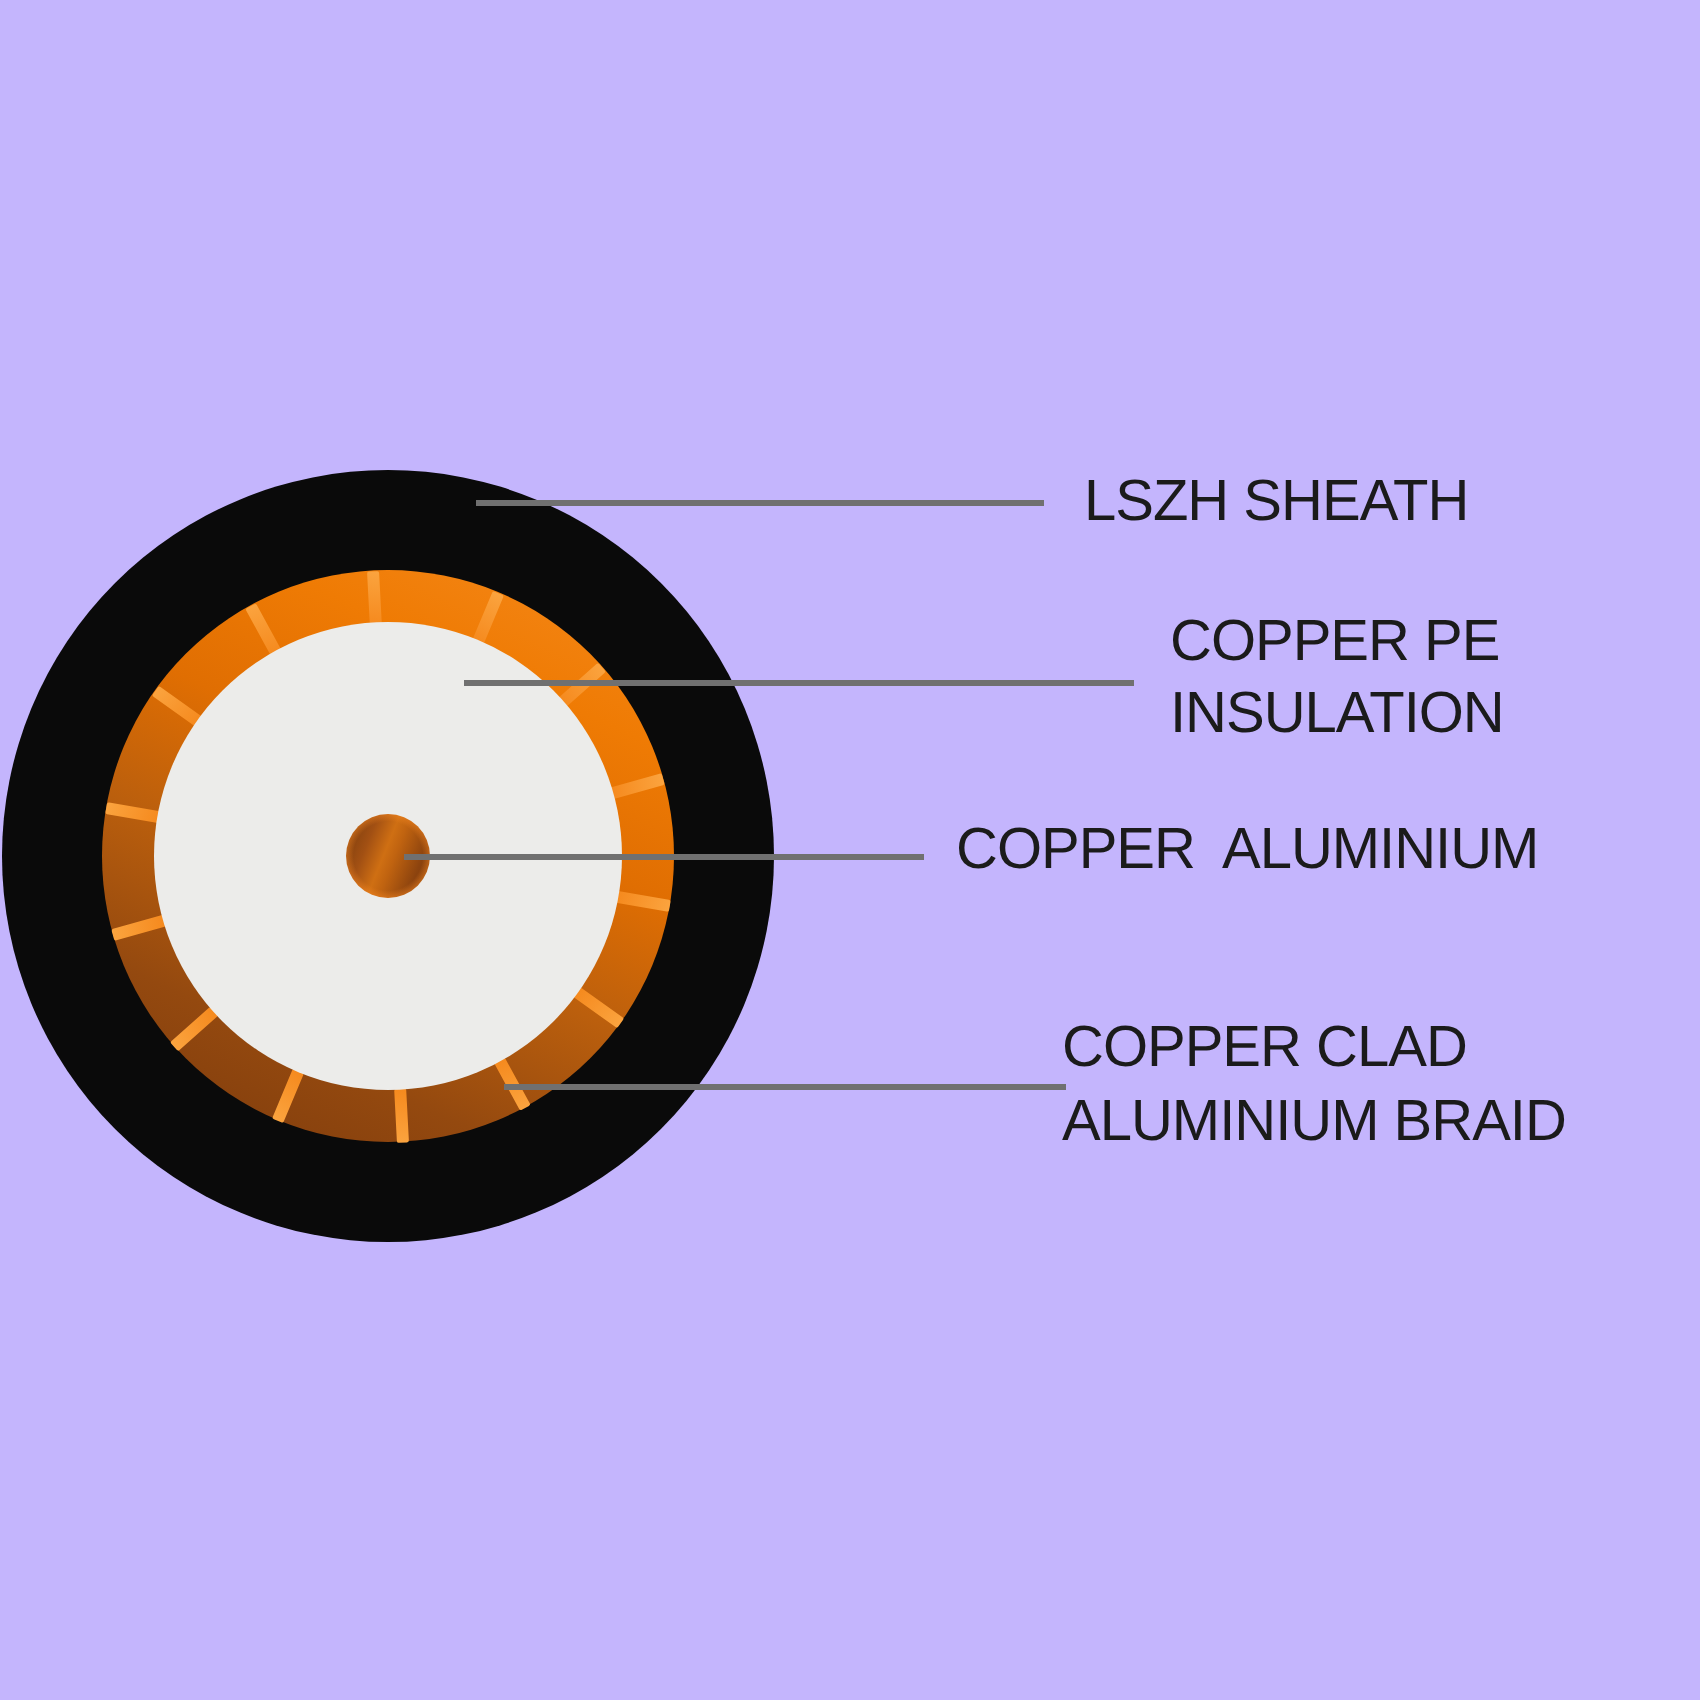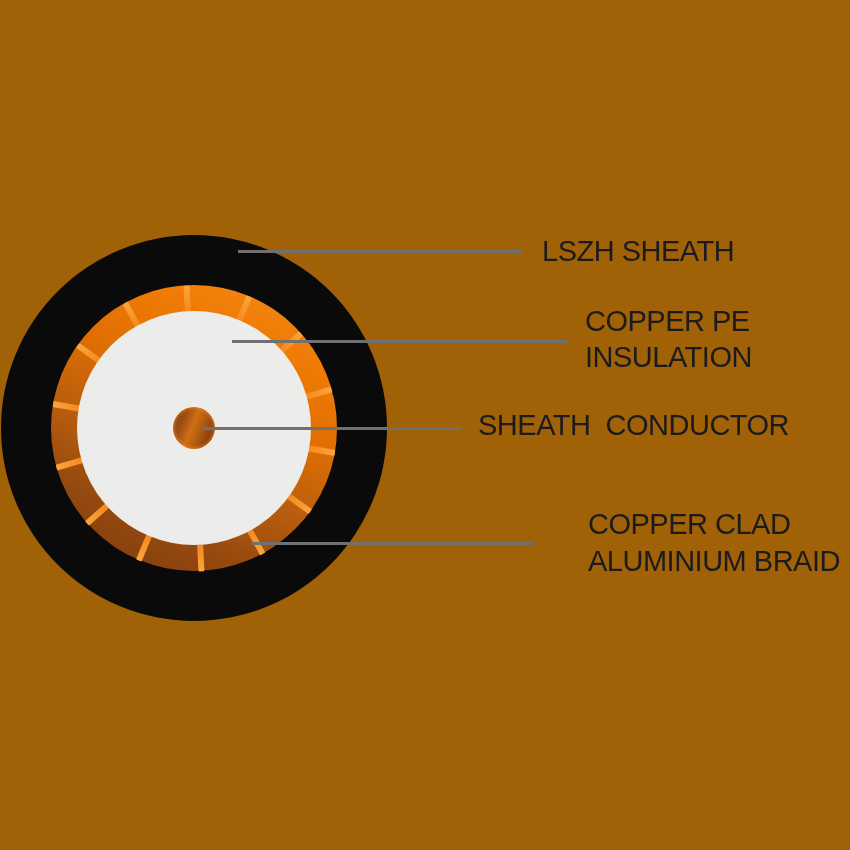--- a/index.html
+++ b/index.html
@@ -5,21 +5,21 @@
   html, body {
     margin: 0;
     padding: 0;
     background: #ffffff;
     font-family: "Liberation Sans", sans-serif;
   }
   .canvas {
     position: relative;
     width: 850px;
     height: 850px;
-    background: #a16207;
+    background: #c4b5fd;
     overflow: hidden;
   }
   .layer { position: absolute; border-radius: 50%; }
 
   .sheath {
     left: 1px; top: 235px;
     width: 386px; height: 386px;
     background: #0a0a0a;
     z-index: 1;
   }
@@ -78,21 +78,21 @@
     font-size: 29px;
     line-height: 36px;
     letter-spacing: -0.5px;
     color: #1b1b1b;
     white-space: pre-wrap;
     z-index: 7;
   }
   .label-1 { left: 542px; top: 233px; }
   .label-2 { left: 585px; top: 303px; }
   .label-3 { left: 478px; top: 407px; }
-  .label-4 { left: 588px; top: 506px; line-height: 37px; }
+  .label-4 { left: 531px; top: 506px; line-height: 37px; }
 </style>
 </head>
 <body>
 
 <div class="canvas">
 
   <div class="layer sheath"></div>
   <div class="layer braid"></div>
   <div class="braid-segments">
       <div class="braid-segment" style="transform: rotate(-3deg) translateY(-129.5px);"></div>
@@ -114,17 +114,17 @@
   <div class="layer conductor"></div>
 
   <div class="leader leader-1"></div>
   <div class="leader leader-2"></div>
   <div class="leader leader-3"></div>
   <div class="leader leader-4"></div>
 
   <div class="label label-1">LSZH SHEATH</div>
   <div class="label label-2">COPPER PE
 INSULATION</div>
-  <div class="label label-3">SHEATH  CONDUCTOR</div>
+  <div class="label label-3">COPPER  ALUMINIUM</div>
   <div class="label label-4">COPPER CLAD
 ALUMINIUM BRAID</div>
 
 </div>
 
 </body></html>

